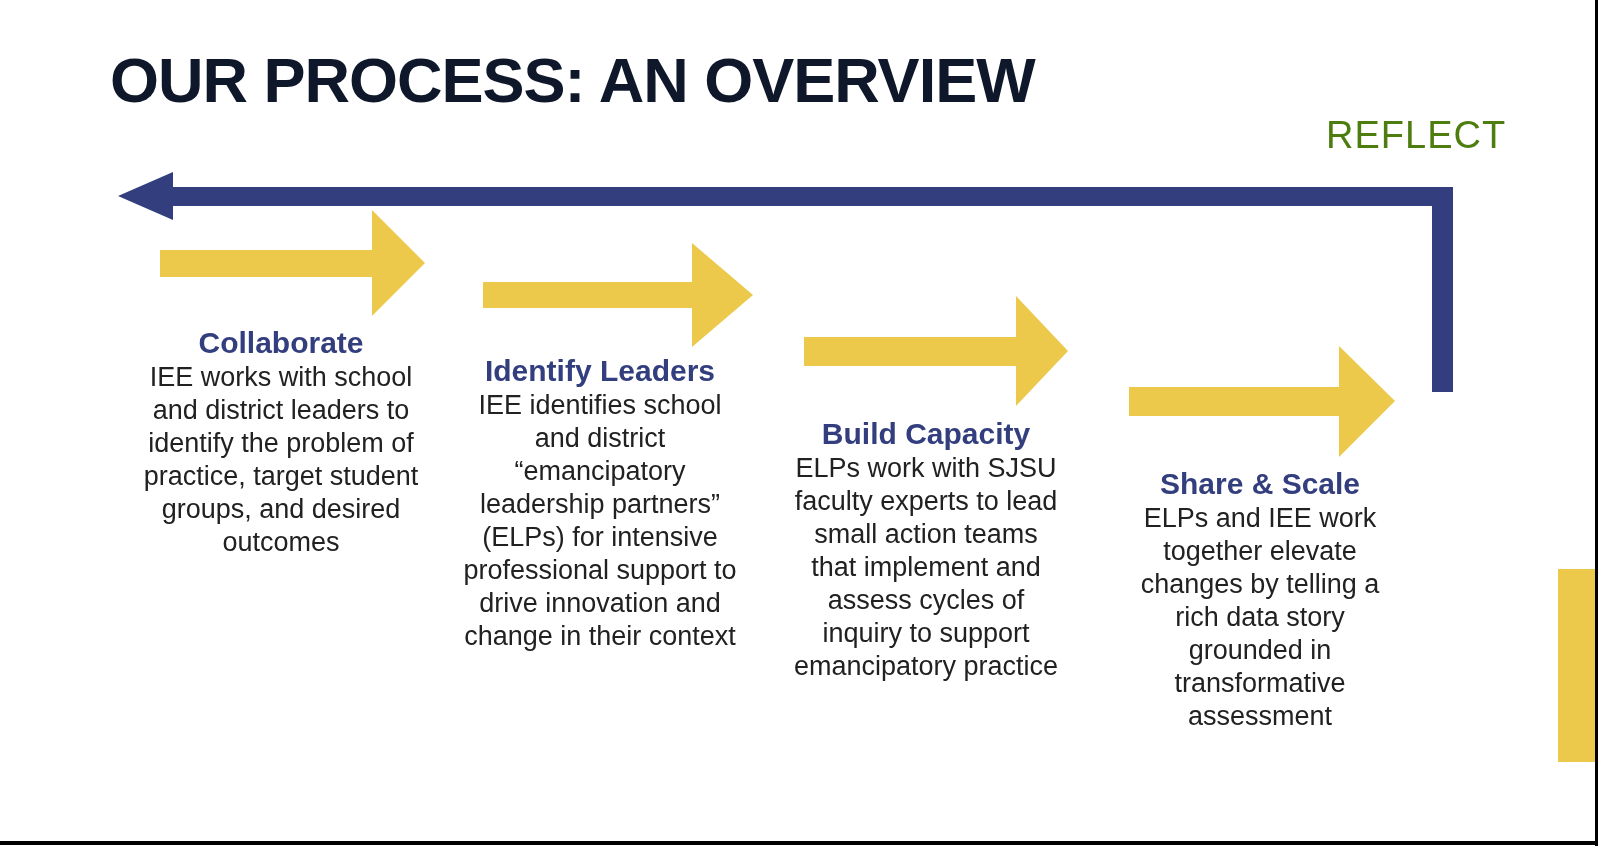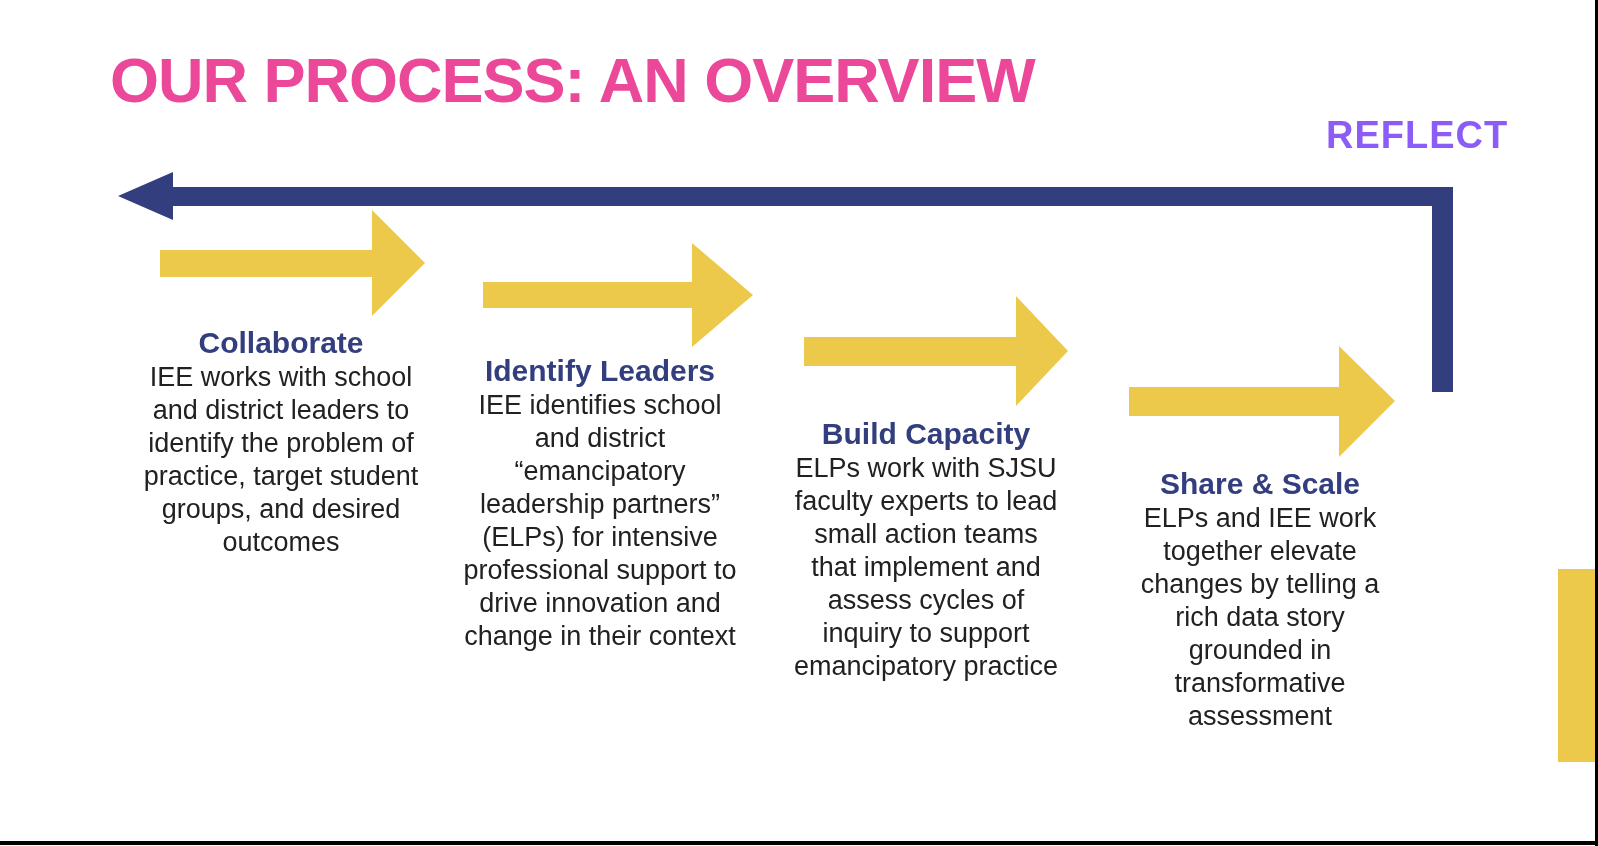--- a/index.html
+++ b/index.html
@@ -10,30 +10,30 @@
     background:#ffffff;
     overflow:hidden;
     font-family:"Liberation Sans", sans-serif;
   }
   .page-title {
     position:absolute;
     left:110px; top:44px;
     font-size:63px;
     font-weight:bold;
     letter-spacing:-1px;
-    color:#ec4899;
+    color:#0f172a;
     white-space:nowrap;
   }
   .reflect-label {
     position:absolute;
     left:1326px; top:114px;
     font-size:38px;
-    font-weight:bold;
+    font-weight:normal;
     letter-spacing:1px;
-    color:#8b5cf6;
+    color:#4d7c0f;
     white-space:nowrap;
   }
   .abs { position:absolute; }
   svg { display:block; }
   .step {
     position:absolute;
     text-align:center;
     color:#212121;
   }
   .step-heading {

